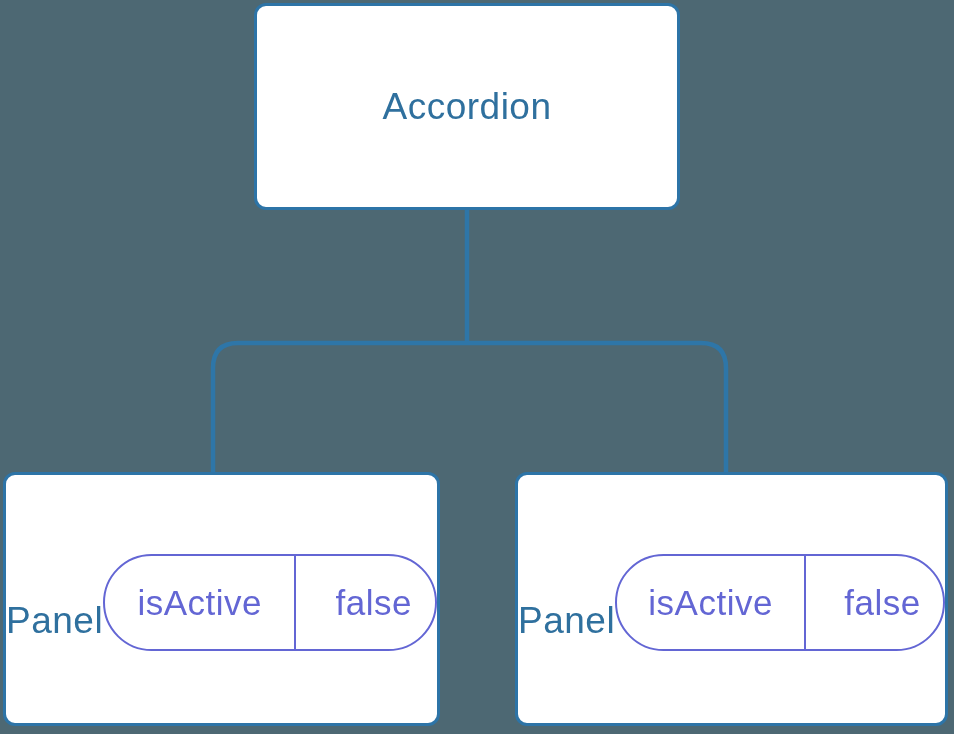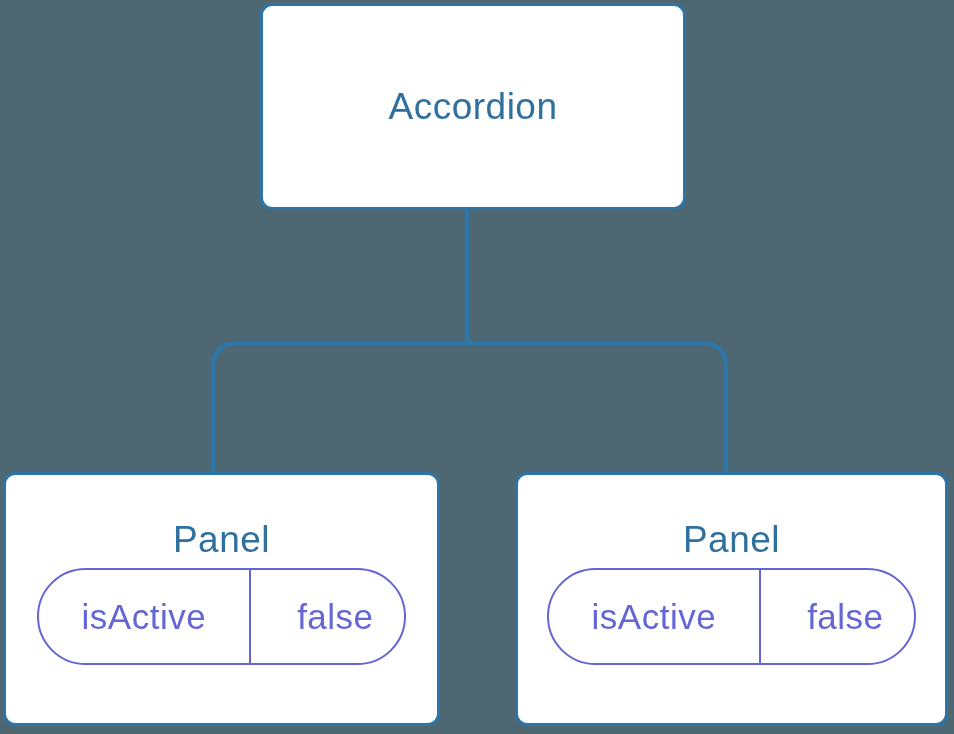--- a/index.html
+++ b/index.html
@@ -32,37 +32,37 @@
     stroke: var(--connector);
     stroke-width: 4.5;
   }
   .node {
     position: absolute;
     background: var(--node-fill);
     border: 3px solid var(--node-border);
     border-radius: 12px;
   }
   .node-root {
-    left: 260px; top: 3px;
+    left: 254px; top: 3px;
     width: 426px; height: 207px;
     display: flex;
     align-items: center;
     justify-content: center;
   }
   .node-label {
     color: var(--node-text);
     font-size: 37px;
     font-weight: 500;
     letter-spacing: 0.5px;
   }
   .node-panel {
     top: 472px;
     height: 254px;
     display: flex;
-    flex-direction: column;
+    flex-direction: row;
     align-items: center;
   }
   .node-panel-left  { left: 3px;   width: 437px; }
   .node-panel-right { left: 515px; width: 433px; }
   .panel-title {
     margin-top: 44px;
     color: var(--node-text);
     font-size: 37px;
     font-weight: 500;
     letter-spacing: 0.5px;

